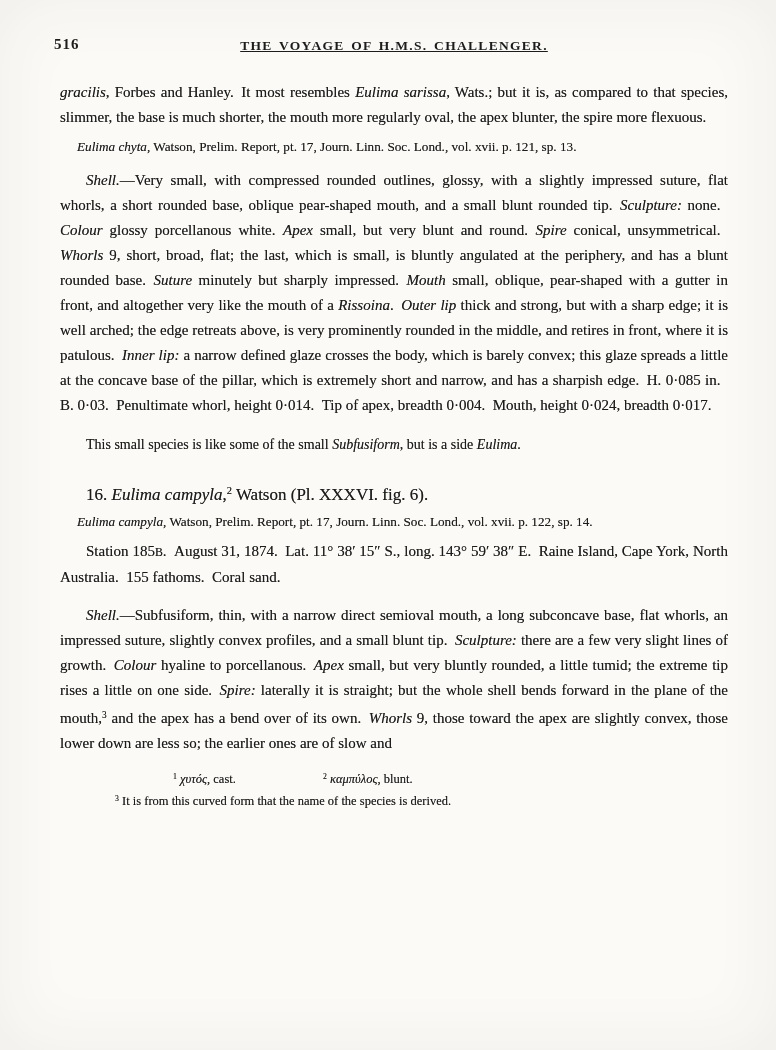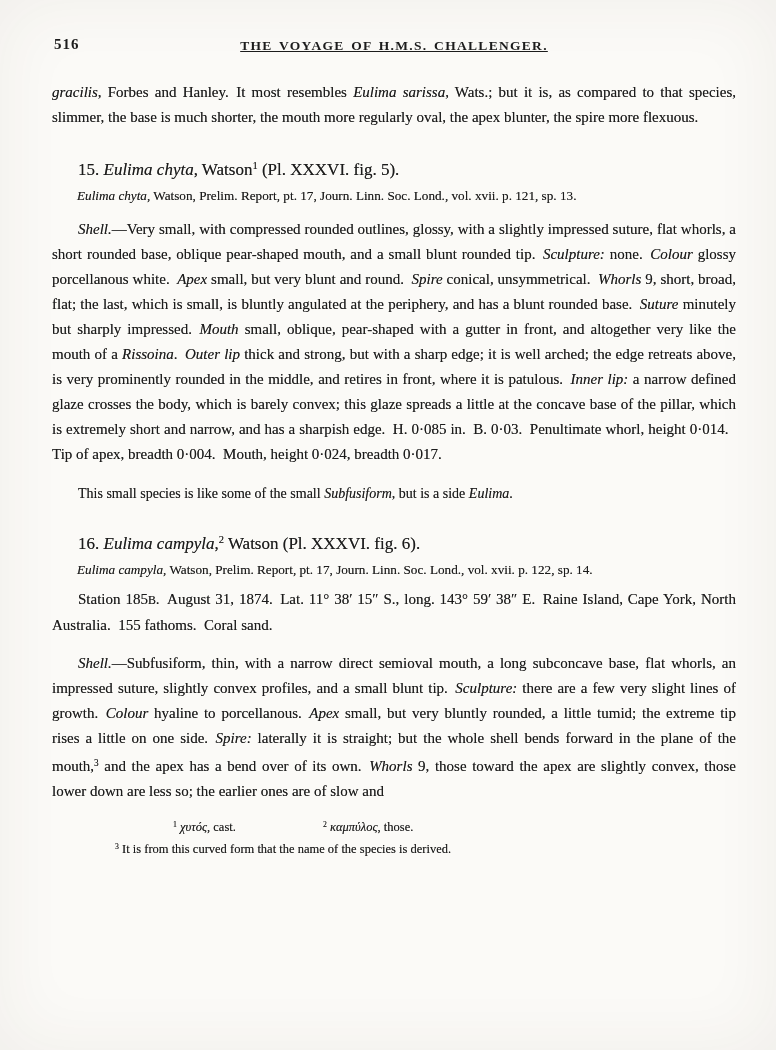--- a/index.html
+++ b/index.html
@@ -28,21 +28,21 @@
   }
   .pagenum{
     position:absolute;left:2px;top:0;
     font-size:15px;font-weight:bold;letter-spacing:1px;
   }
   .runtitle{
     font-size:13.5px;font-weight:bold;letter-spacing:1.3px;
     word-spacing:2px;
     text-decoration:underline;
   }
-  p,h2{margin:0;padding:0;}
+  p,h2{margin:8px;padding:0;}
   .body{
     font-size:15px;line-height:25px;
     text-align:justify;
     text-shadow:0 0 0.4px rgba(0,0,0,0.55);
   }
   .intro{margin-top:24px;}
   .ind{text-indent:26px;}
   .sphead{
     margin-top:30px;
     text-indent:26px;
@@ -81,37 +81,36 @@
   <div class="content">
 
     <header class="pagehead">
       <span class="pagenum">516</span>
       <span class="runtitle">THE VOYAGE OF H.M.S. CHALLENGER.</span>
     </header>
 
     <p class="body intro"><span class="r-i">gracilis</span><span>, Forbes and Hanley. It most resembles </span><span class="r-i">Eulima sarissa</span><span>, Wats.; but it is, as compared to that species, slimmer, the base is much shorter, the mouth more regularly oval, the apex blunter, the spire more flexuous.</span></p>
 
     <section>
-      <h2 class="sphead"><span>15. </span><span class="r-i">Eulima chyta</span><span>, Watson</span><span class="r-sup">1</span><span> (Pl. XXXVI. fig. 5).</span></h2>
       <p class="cite"><span class="r-i">Eulima chyta</span><span>, Watson, Prelim. Report, pt. 17, Journ. Linn. Soc. Lond., vol. xvii. p. 121, sp. 13.</span></p>
       <p class="body ind desc"><span class="r-i">Shell.</span><span>—Very small, with compressed rounded outlines, glossy, with a slightly impressed suture, flat whorls, a short rounded base, oblique pear-shaped mouth, and a small blunt rounded tip. </span><span class="r-i">Sculpture:</span><span> none. </span><span class="r-i">Colour</span><span> glossy porcellanous white. </span><span class="r-i">Apex</span><span> small, but very blunt and round. </span><span class="r-i">Spire</span><span> conical, unsymmetrical. </span><span class="r-i">Whorls</span><span> 9, short, broad, flat; the last, which is small, is bluntly angulated at the periphery, and has a blunt rounded base. </span><span class="r-i">Suture</span><span> minutely but sharply impressed. </span><span class="r-i">Mouth</span><span> small, oblique, pear-shaped with a gutter in front, and altogether very like the mouth of a </span><span class="r-i">Rissoina</span><span>. </span><span class="r-i">Outer lip</span><span> thick and strong, but with a sharp edge; it is well arched; the edge retreats above, is very prominently rounded in the middle, and retires in front, where it is patulous. </span><span class="r-i">Inner lip:</span><span> a narrow defined glaze crosses the body, which is barely convex; this glaze spreads a little at the concave base of the pillar, which is extremely short and narrow, and has a sharpish edge. H. 0·085 in. B. 0·03. Penultimate whorl, height 0·014. Tip of apex, breadth 0·004. Mouth, height 0·024, breadth 0·017.</span></p>
       <p class="note ind"><span>This small species is like some of the small </span><span class="r-i">Subfusiform</span><span>, but is a side </span><span class="r-i">Eulima</span><span>.</span></p>
     </section>
 
     <section>
       <h2 class="sphead"><span>16. </span><span class="r-i">Eulima campyla</span><span>,</span><span class="r-sup">2</span><span> Watson (Pl. XXXVI. fig. 6).</span></h2>
       <p class="cite"><span class="r-i">Eulima campyla</span><span>, Watson, Prelim. Report, pt. 17, Journ. Linn. Soc. Lond., vol. xvii. p. 122, sp. 14.</span></p>
       <p class="body ind station"><span>Station 185</span><span class="r-sc">B</span><span>. August 31, 1874. Lat. 11° 38′ 15″ S., long. 143° 59′ 38″ E. Raine Island, Cape York, North Australia. 155 fathoms. Coral sand.</span></p>
       <p class="body ind desc"><span class="r-i">Shell.</span><span>—Subfusiform, thin, with a narrow direct semioval mouth, a long subconcave base, flat whorls, an impressed suture, slightly convex profiles, and a small blunt tip. </span><span class="r-i">Sculpture:</span><span> there are a few very slight lines of growth. </span><span class="r-i">Colour</span><span> hyaline to porcellanous. </span><span class="r-i">Apex</span><span> small, but very bluntly rounded, a little tumid; the extreme tip rises a little on one side. </span><span class="r-i">Spire:</span><span> laterally it is straight; but the whole shell bends forward in the plane of the mouth,</span><span class="r-sup">3</span><span> and the apex has a bend over of its own. </span><span class="r-i">Whorls</span><span> 9, those toward the apex are slightly convex, those lower down are less so; the earlier ones are of slow and</span></p>
     </section>
 
     <footer class="footnotes">
       <div>
         <span class="fn fn1"><span class="r-sup">1</span><span> </span><span class="r-i">χυτός</span><span>, cast.</span></span>
-        <span class="fn fn2"><span class="r-sup">2</span><span> </span><span class="r-i">καμπύλος</span><span>, those.</span></span>
+        <span class="fn fn2"><span class="r-sup">2</span><span> </span><span class="r-i">καμπύλος</span><span>, blunt.</span></span>
       </div>
       <div>
         <span class="fn fn3"><span class="r-sup">3</span><span> It is from this curved form that the name of the species is derived.</span></span>
       </div>
     </footer>
 
   </div>
 </div>
 
 </body></html>

